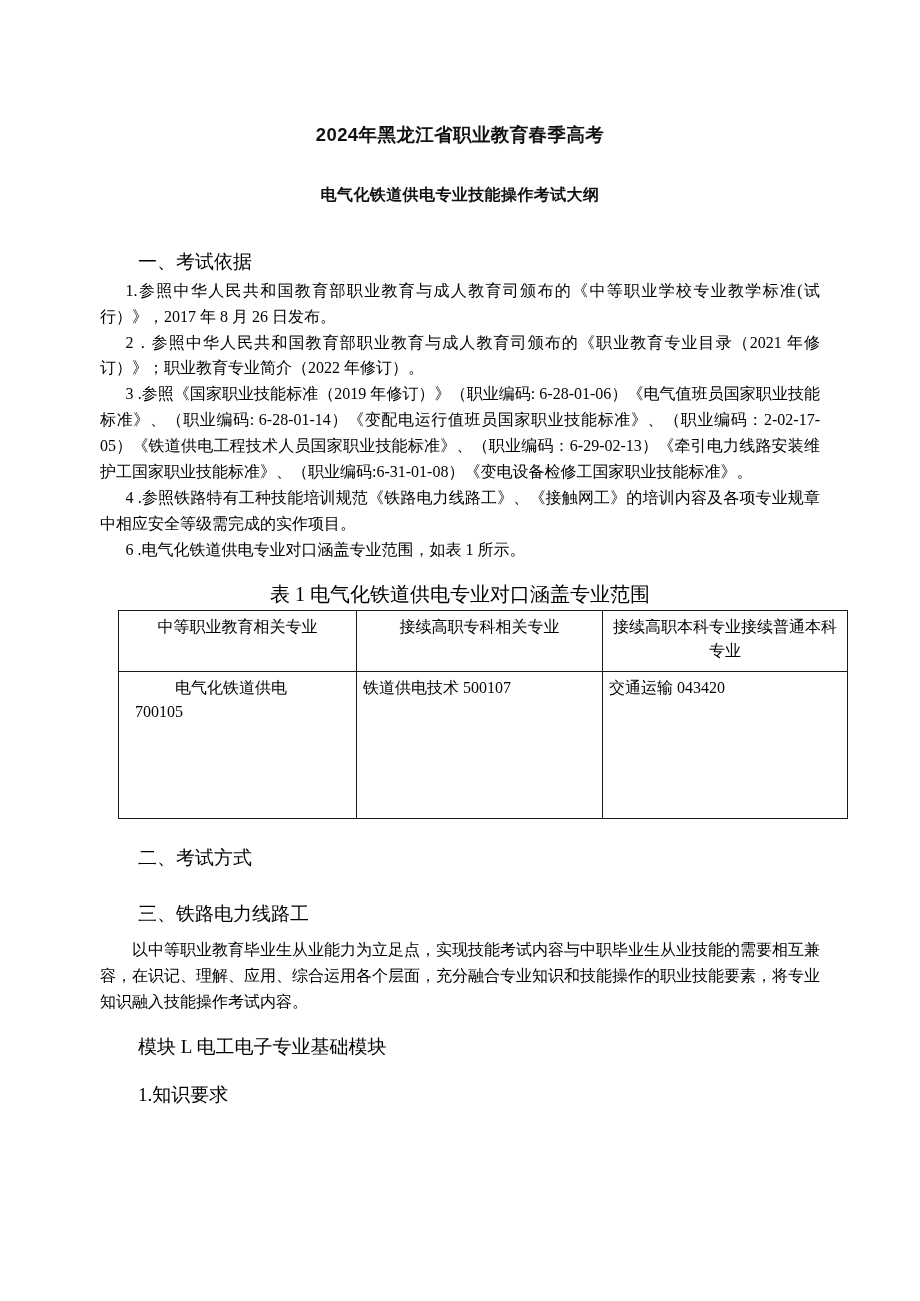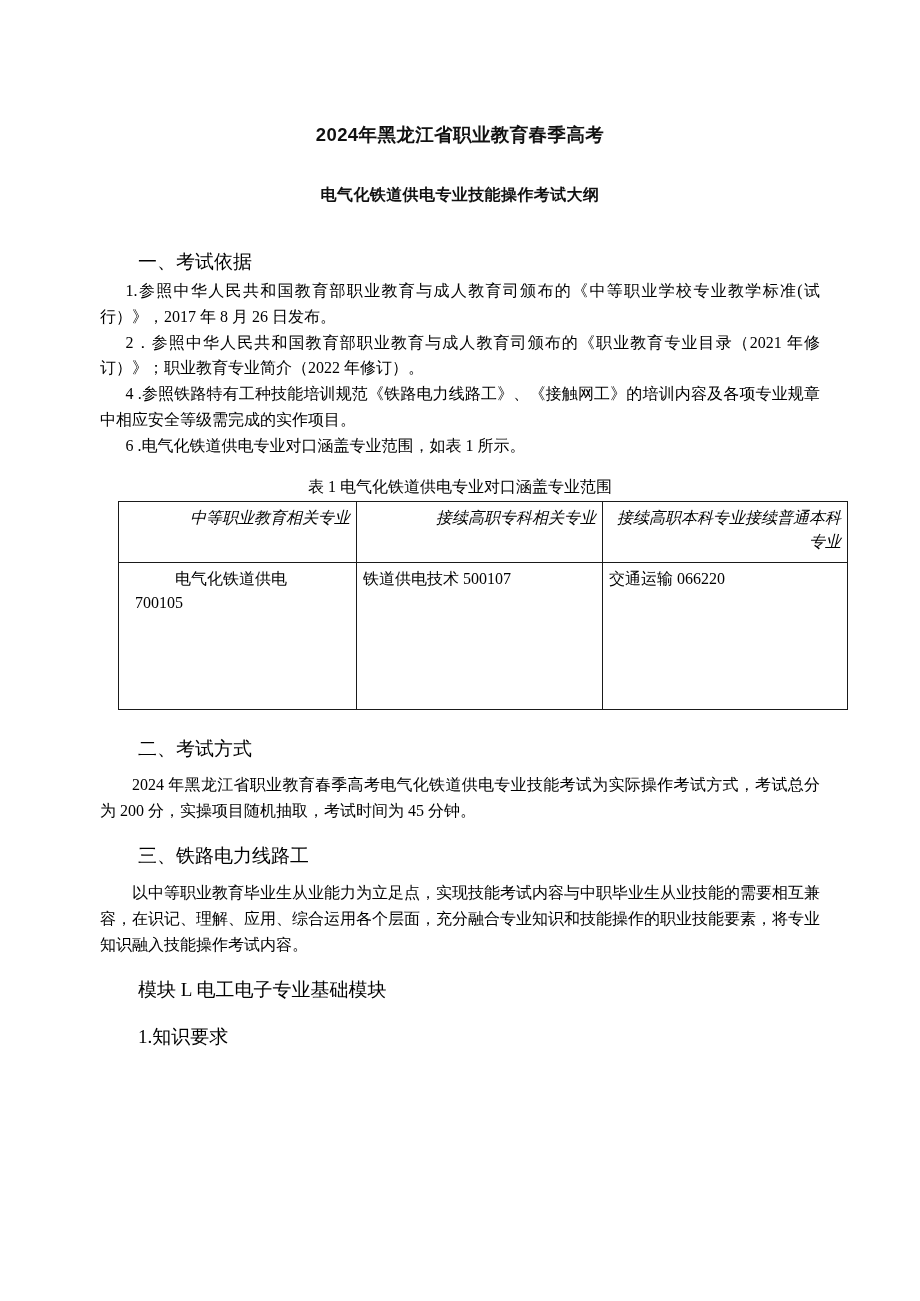--- a/index.html
+++ b/index.html
@@ -65,43 +65,42 @@
   .spacer-md { height: 17px; }
   .spacer-lg { height: 24px; }
 
   .list-block .para {
     text-indent: 1.6em;
   }
 
   
   .table-caption {
     text-align: center;
-    font-size: 16px;
+    font-size: 20px;
     margin: 0 0 2px 0;
     line-height: 1.4;
   }
   table.spec-table {
     border-collapse: collapse;
     width: 690px;
     margin: 0 0 0 18px;
     table-layout: fixed;
   }
   table.spec-table td,
   table.spec-table th {
     border: 1px solid #1a1a1a;
     font-weight: normal;
     font-size: 16px;
     line-height: 1.5;
     padding: 4px 6px;
     vertical-align: top;
   }
   table.spec-table th {
-    text-align: right;
+    text-align: center;
     height: 52px;
-    font-style: italic;
   }
   table.spec-table td.data-cell {
     text-align: left;
     height: 138px;
   }
   table.spec-table td.data-cell.first-col {
     text-align: left;
     padding-left: 16px;
   }
   .cell-line-indent {
@@ -128,20 +127,21 @@
 
     <div class="spacer-lg"></div>
     <div class="spacer-md"></div>
 
     <div>
       <p class="section-head">一、考试依据</p>
 
       <div class="list-block">
         <p class="para">1.参照中华人民共和国教育部职业教育与成人教育司颁布的《中等职业学校专业教学标准(试行）》，2017 年 8 月 26 日发布。</p>
         <p class="para">2．参照中华人民共和国教育部职业教育与成人教育司颁布的《职业教育专业目录（2021 年修订）》；职业教育专业简介（2022 年修订）。</p>
+        <p class="para">3 .参照《国家职业技能标准（2019 年修订）》（职业编码: 6-28-01-06）《电气值班员国家职业技能标准》、（职业编码: 6-28-01-14）《变配电运行值班员国家职业技能标准》、（职业编码：2-02-17-05）《铁道供电工程技术人员国家职业技能标准》、（职业编码：6-29-02-13）《牵引电力线路安装维护工国家职业技能标准》、（职业编码:6-31-01-08）《变电设备检修工国家职业技能标准》。</p>
         <p class="para">4 .参照铁路特有工种技能培训规范《铁路电力线路工》、《接触网工》的培训内容及各项专业规章中相应安全等级需完成的实作项目。</p>
         <p class="para">6 .电气化铁道供电专业对口涵盖专业范围，如表 1 所示。</p>
       </div>
     </div>
 
     <div class="spacer-md"></div>
 
     <div>
       <p class="table-caption">表 1 电气化铁道供电专业对口涵盖专业范围</p>
 
@@ -153,34 +153,33 @@
             <th class="col-3">接续高职本科专业接续普通本科专业</th>
           </tr>
         </thead>
         <tbody>
           <tr>
             <td class="data-cell first-col">
               <span class="cell-line-indent">电气化铁道供电</span>
               <span class="cell-line-flush">700105</span>
             </td>
             <td class="data-cell">铁道供电技术 500107</td>
-            <td class="data-cell">交通运输 066220</td>
+            <td class="data-cell">交通运输 043420</td>
           </tr>
         </tbody>
       </table>
     </div>
 
     <div class="spacer-lg"></div>
 
     <div>
       <p class="section-head">二、考试方式</p>
 
       <div class="spacer-sm"></div>
 
-      <p class="para">2024 年黑龙江省职业教育春季高考电气化铁道供电专业技能考试为实际操作考试方式，考试总分为 200 分，实操项目随机抽取，考试时间为 45 分钟。</p>
     </div>
 
     <div class="spacer-md"></div>
 
     <div>
       <p class="section-head">三、铁路电力线路工</p>
 
       <div class="spacer-sm"></div>
 
       <p class="para">以中等职业教育毕业生从业能力为立足点，实现技能考试内容与中职毕业生从业技能的需要相互兼容，在识记、理解、应用、综合运用各个层面，充分融合专业知识和技能操作的职业技能要素，将专业知识融入技能操作考试内容。</p>

